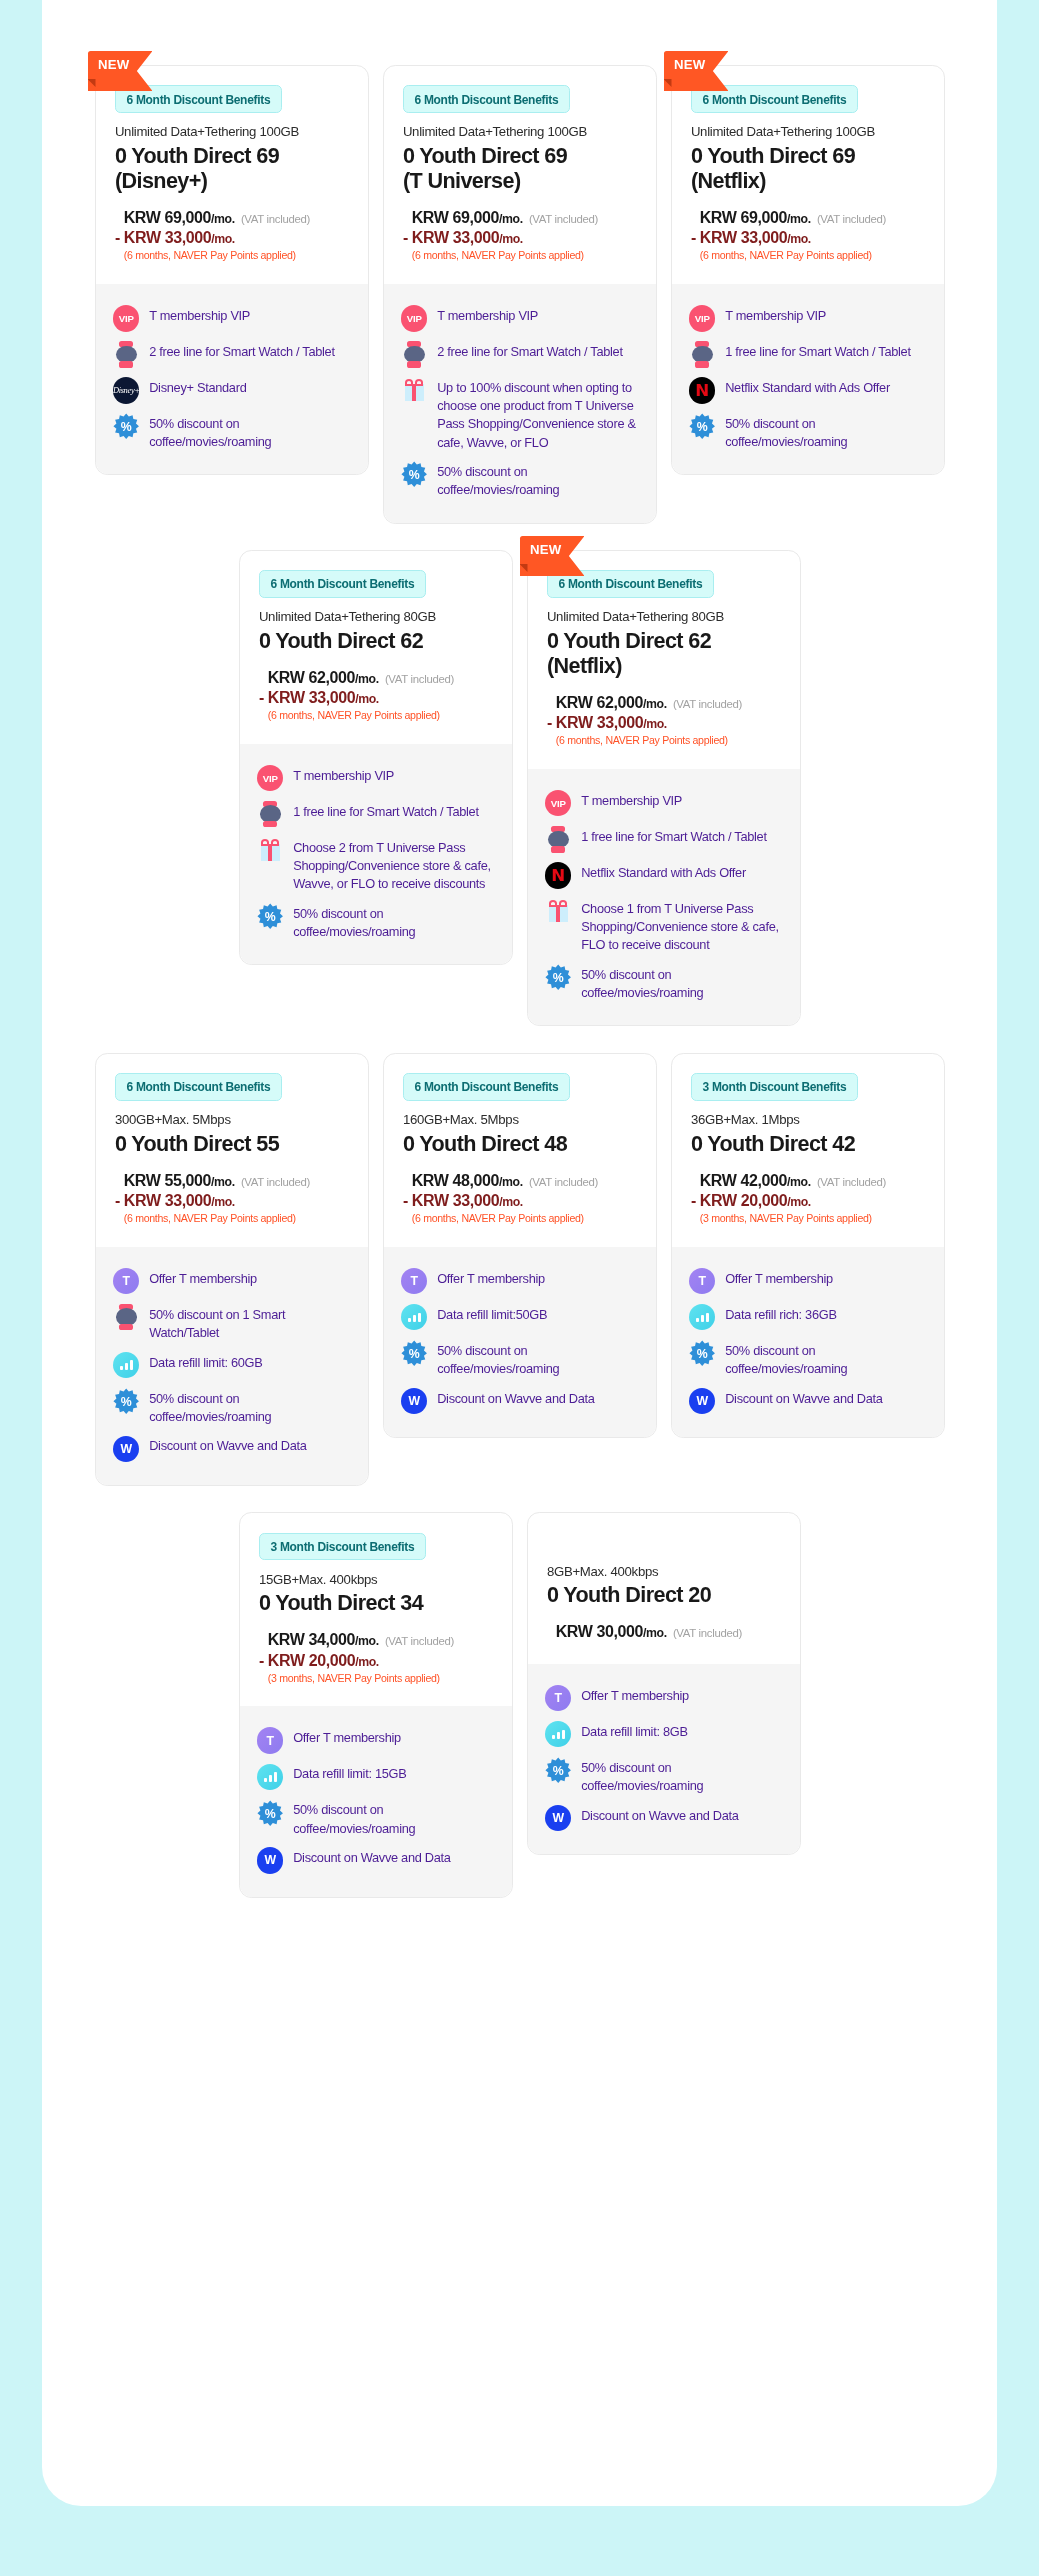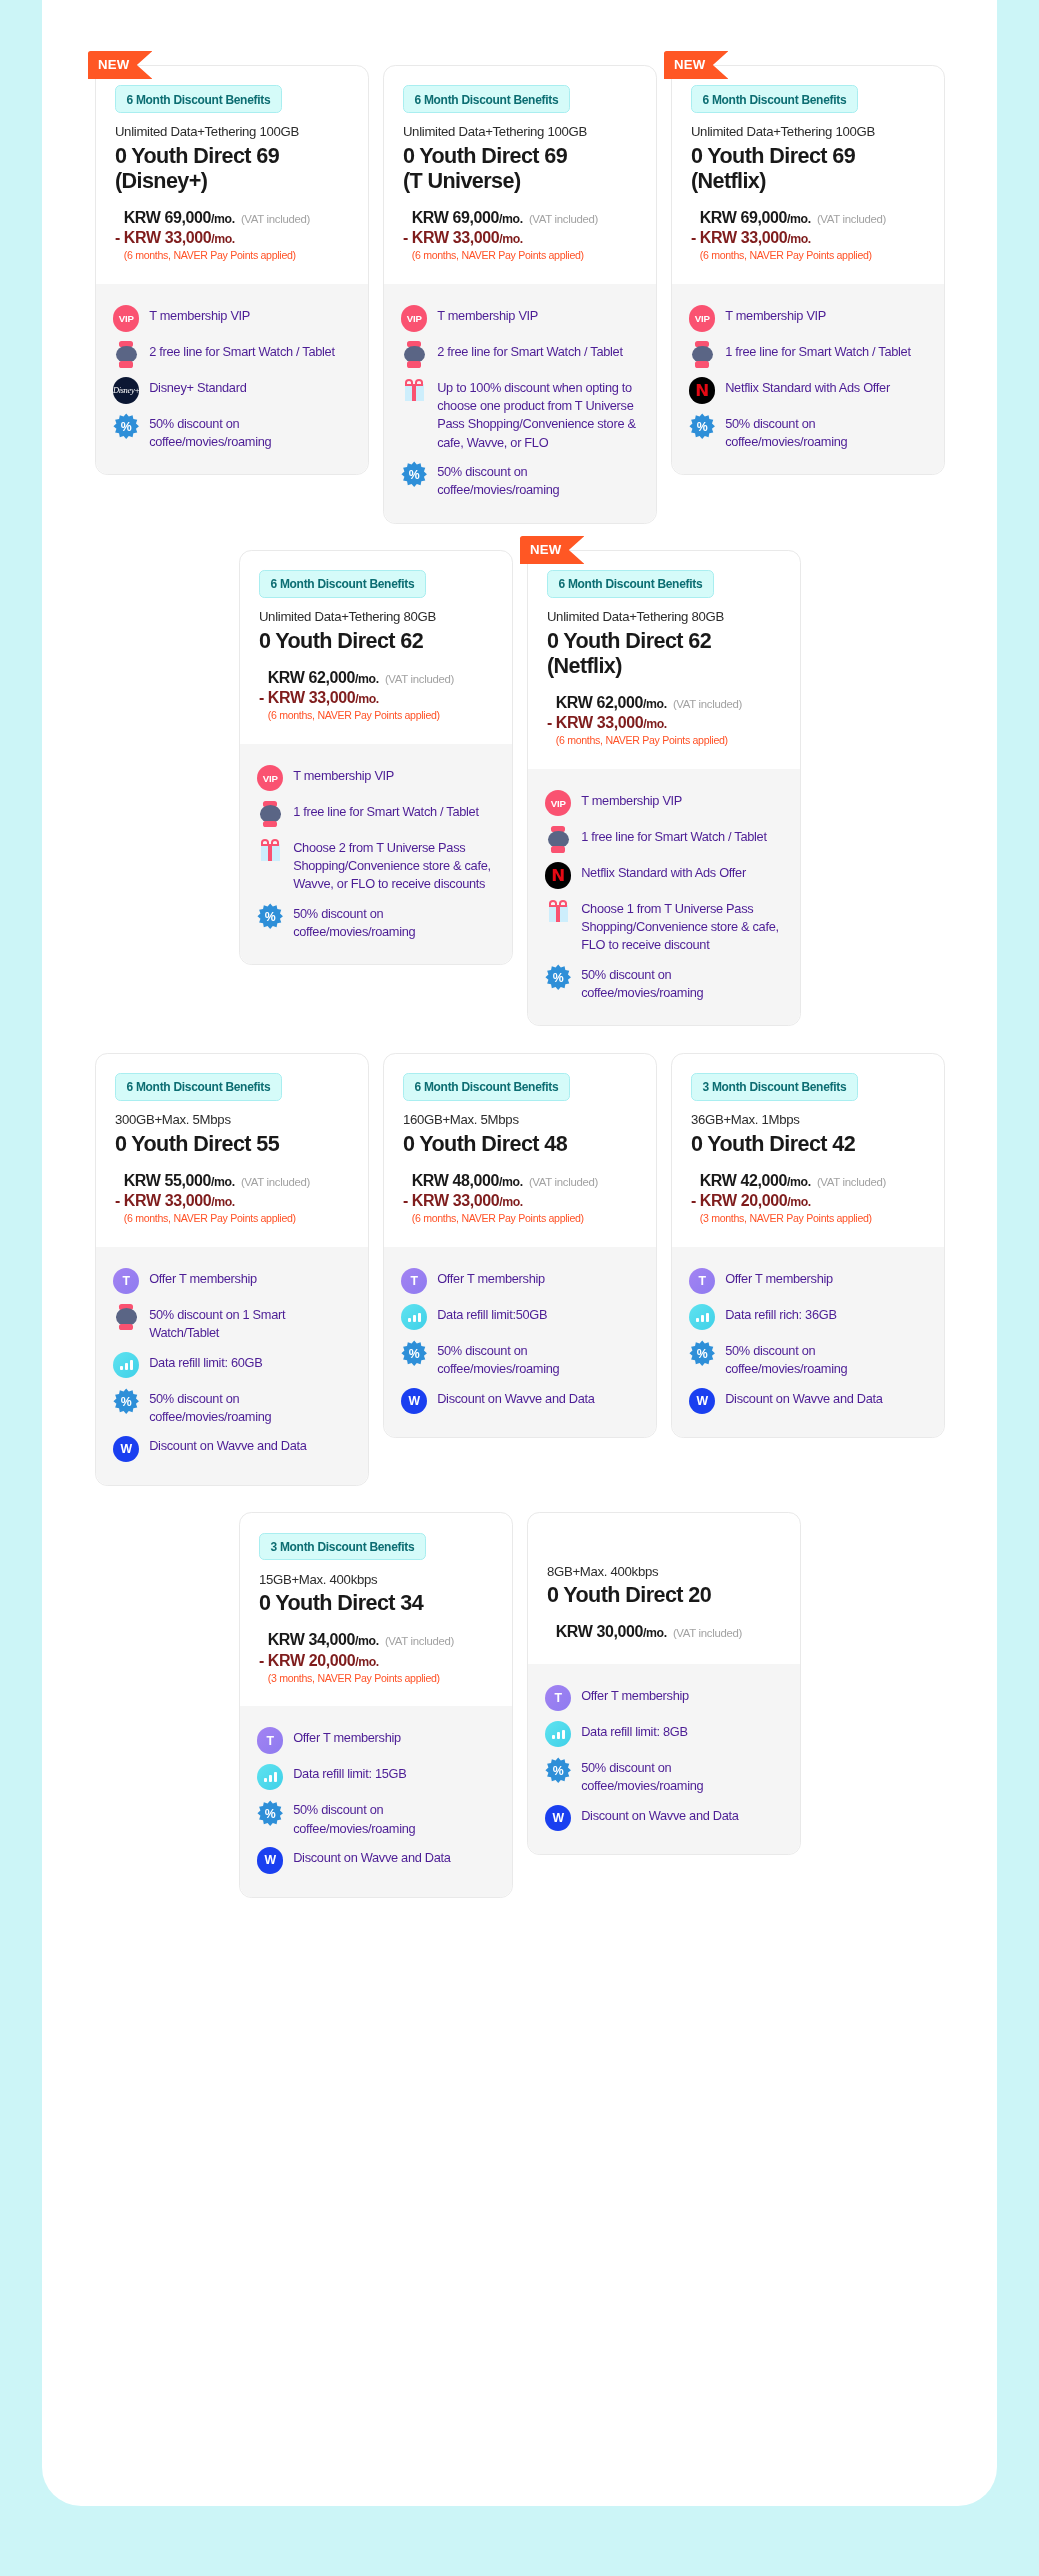--- a/index.html
+++ b/index.html
@@ -97,21 +97,21 @@
     display: flex;
     flex-direction: column;
     height: 100%;
   }
 
   .ribbon {
     position: absolute;
     left: -8px;
     top: -15px;
     z-index: 5;
-    height: 28px;
+    height: 40px;
     padding: 0 23px 0 10.6px;
     background: #ff5724;
     color: #fff;
     font-size: 13.2px;
     font-weight: bold;
     line-height: 28px;
     letter-spacing: 0.2px;
     border-radius: 2.6px 0 0 0;
     clip-path: polygon(0 0, 100% 0, 76% 50%, 100% 100%, 0 100%);
   }

